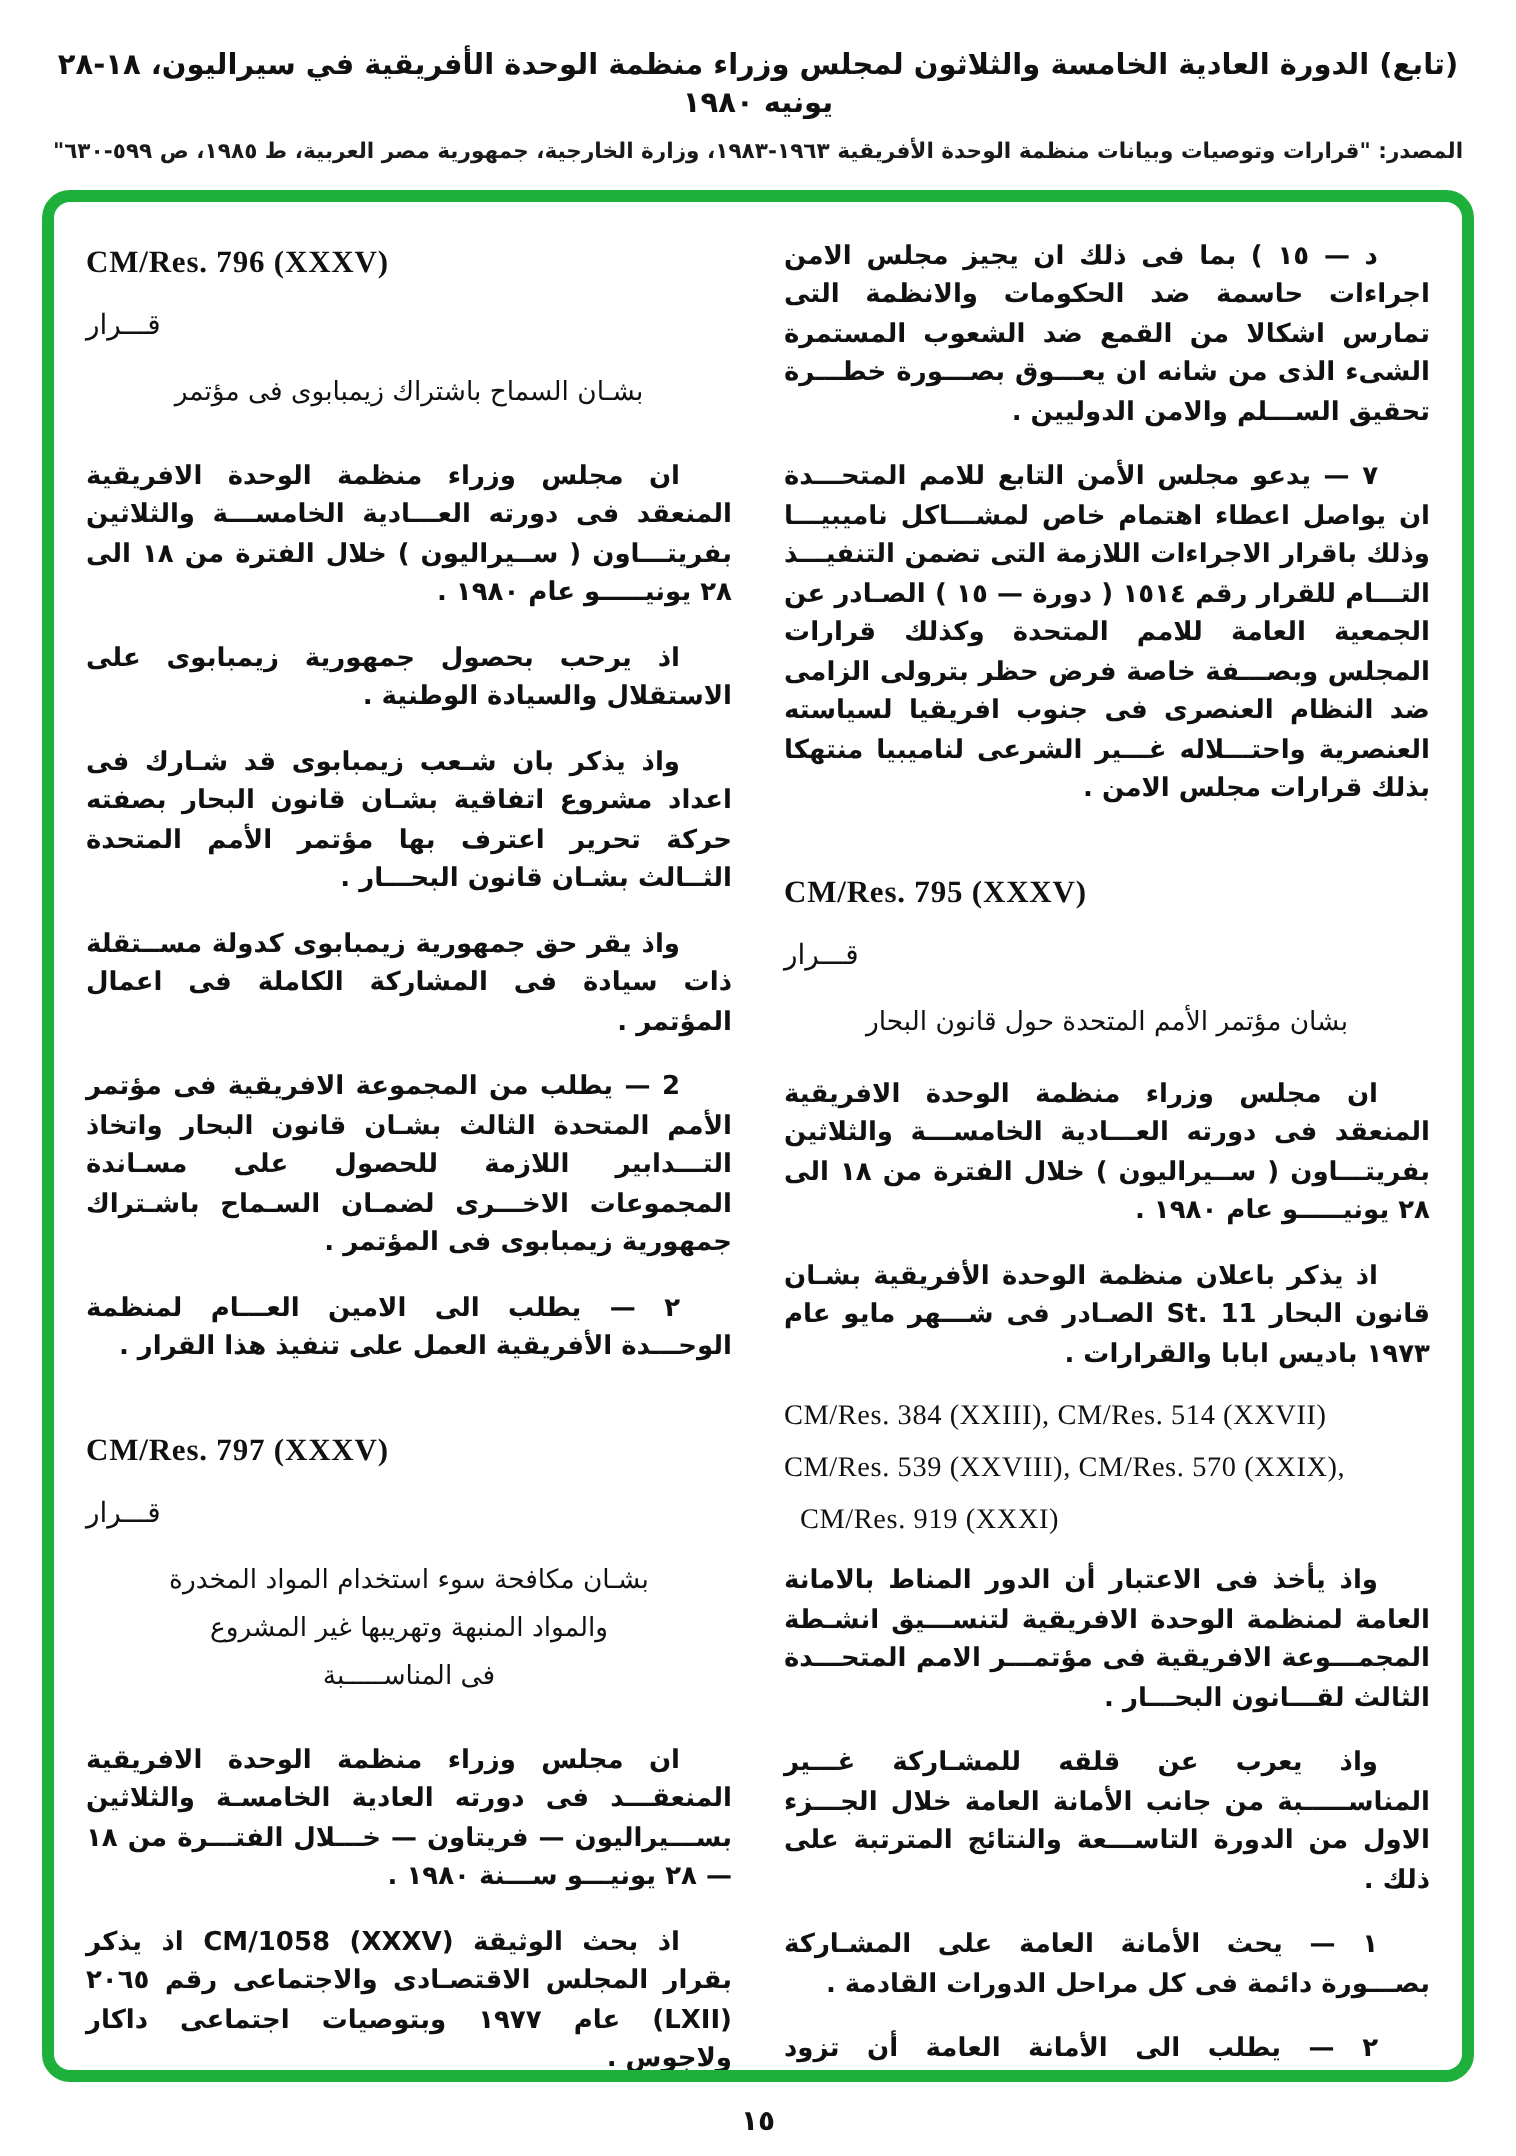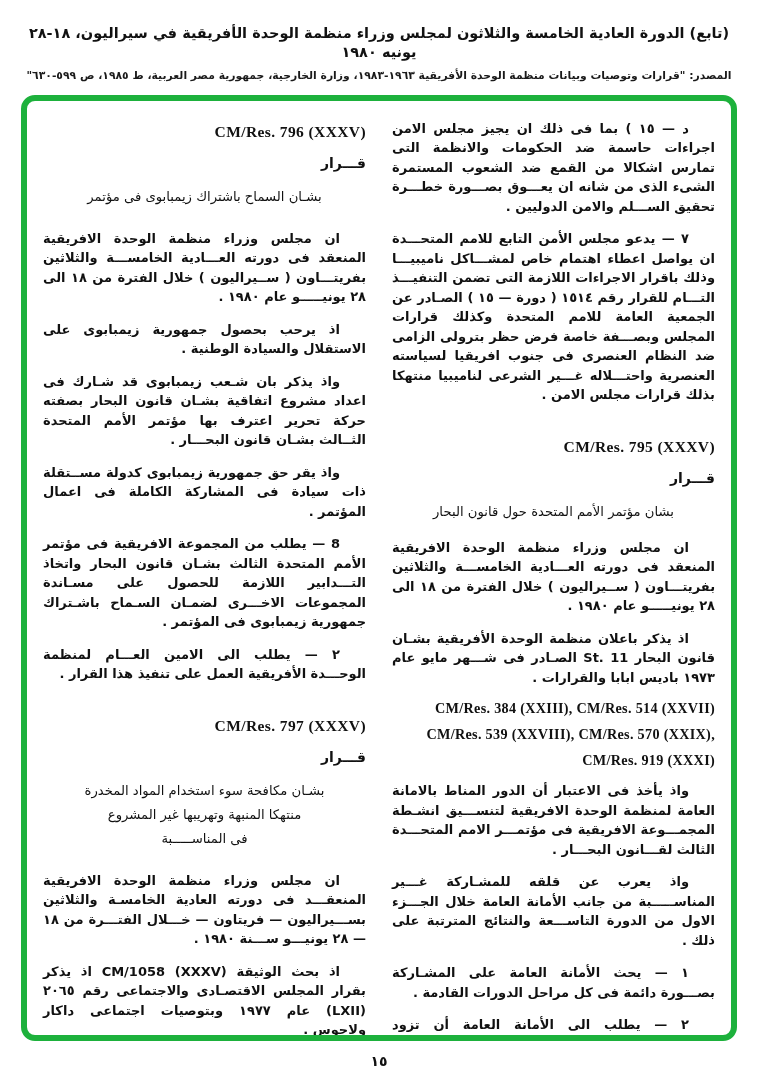--- a/index.html
+++ b/index.html
@@ -58,47 +58,47 @@
     direction: rtl;
     font-size: 13px;
     font-weight: bold;
     line-height: 19.5px;
     text-align: justify;
     text-indent: 26px;
     margin: 0 0 13px 0;
   }
   .rescode {
     direction: ltr;
-    text-align: right;
+    text-align: left;
     font-family: "Liberation Serif", serif;
     font-weight: bold;
     font-size: 15.5px;
     letter-spacing: 0.4px;
     margin: 4px 0 10px 0;
   }
   .qarar {
     direction: rtl;
-    text-align: right;
+    text-align: left;
     font-size: 14px;
-    font-weight: bold;
+    font-weight: normal;
     margin: 14px 0 14px 0;
   }
   .restitle {
     direction: rtl;
     text-align: center;
     font-size: 13.2px;
     font-weight: normal;
     line-height: 24px;
     margin: 0 0 14px 0;
   }
   .reflines {
     direction: ltr;
-    text-align: right;
+    text-align: left;
     font-family: "Liberation Serif", serif;
-    font-weight: bold;
+    font-weight: normal;
     font-size: 14.2px;
     letter-spacing: 0.3px;
     margin: 2px 0 12px 0;
   }
   .refline {
     margin-bottom: 9px;
     white-space: nowrap;
   }
   .refline.tight {
     margin-bottom: 2px;
@@ -149,28 +149,28 @@
       <div class="rescode">CM/Res. 796 (XXXV)</div>
       <div class="qarar">قـــرار</div>
       <div class="restitle">
         <span>بشـان السماح باشتراك زيمبابوى فى مؤتمر</span><br>
       </div>
       <div class="sp-sm"></div>
       <p class="para">ان مجلس وزراء منظمة الوحدة الافريقية المنعقد فى دورته العـــادية الخامســـة والثلاثين بفريتـــاون ( ســيراليون ) خلال الفترة من ١٨ الى ٢٨ يونيـــــو عام ١٩٨٠ .</p>
       <p class="para">اذ يرحب بحصول جمهورية زيمبابوى على الاستقلال والسيادة الوطنية .</p>
       <p class="para">واذ يذكر بان شـعب زيمبابوى قد شـارك فى اعداد مشروع اتفاقية بشـان قانون البحار بصفته حركة تحرير اعترف بها مؤتمر الأمم المتحدة الثــالث بشـان قانون البحـــار .</p>
       <p class="para">واذ يقر حق جمهورية زيمبابوى كدولة مســتقلة ذات سيادة فى المشاركة الكاملة فى اعمال المؤتمر .</p>
-      <p class="para">8 — يطلب من المجموعة الافريقية فى مؤتمر الأمم المتحدة الثالث بشـان قانون البحار واتخاذ التـــدابير اللازمة للحصول على مسـاندة المجموعات الاخـــرى لضمـان السـماح باشـتراك جمهورية زيمبابوى فى المؤتمر .</p>
+      <p class="para">2 — يطلب من المجموعة الافريقية فى مؤتمر الأمم المتحدة الثالث بشـان قانون البحار واتخاذ التـــدابير اللازمة للحصول على مسـاندة المجموعات الاخـــرى لضمـان السـماح باشـتراك جمهورية زيمبابوى فى المؤتمر .</p>
       <p class="para">٢ — يطلب الى الامين العـــام لمنظمة الوحـــدة الأفريقية العمل على تنفيذ هذا القرار .</p>
       <div class="sp-md"></div>
       <div class="rescode">CM/Res. 797 (XXXV)</div>
       <div class="qarar">قـــرار</div>
       <div class="restitle">
         <span>بشـان مكافحة سوء استخدام المواد المخدرة</span><br>
-        <span>منتهكا المنبهة وتهريبها غير المشروع</span><br>
+        <span>والمواد المنبهة وتهريبها غير المشروع</span><br>
         <span>فى المناســـــبة</span>
       </div>
       <div class="sp-sm"></div>
       <p class="para">ان مجلس وزراء منظمة الوحدة الافريقية المنعقـــد فى دورته العادية الخامسـة والثلاثين بســـيراليون — فريتاون — خـــلال الفتـــرة من ١٨ — ٢٨ يونيـــو ســـنة ١٩٨٠ .</p>
       <p class="para">اذ بحث الوثيقة CM/1058 (XXXV) اذ يذكر بقرار المجلس الاقتصـادى والاجتماعى رقم ٢٠٦٥ (LXII) عام ١٩٧٧ وبتوصيات اجتماعى داكار ولاجوس .</p>
     </div>
 
   </div>
 </div>
 

